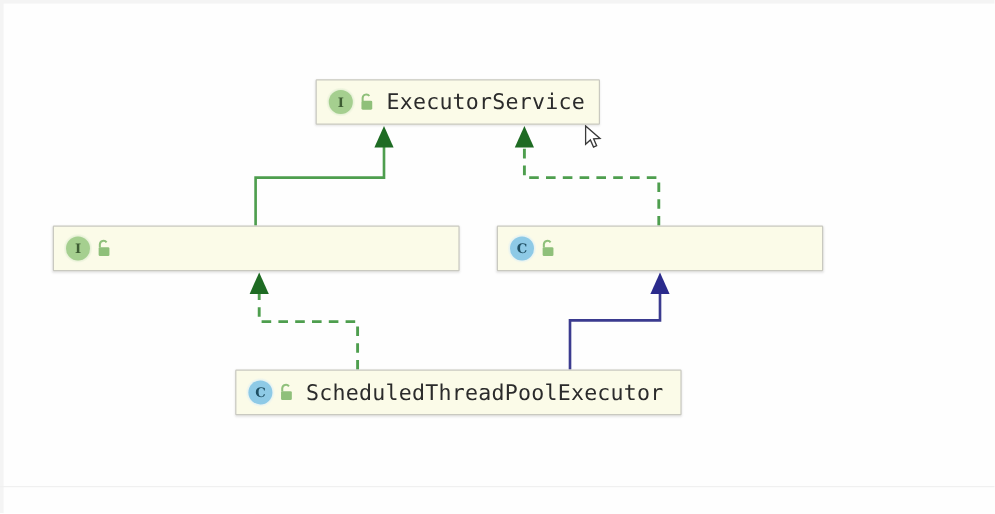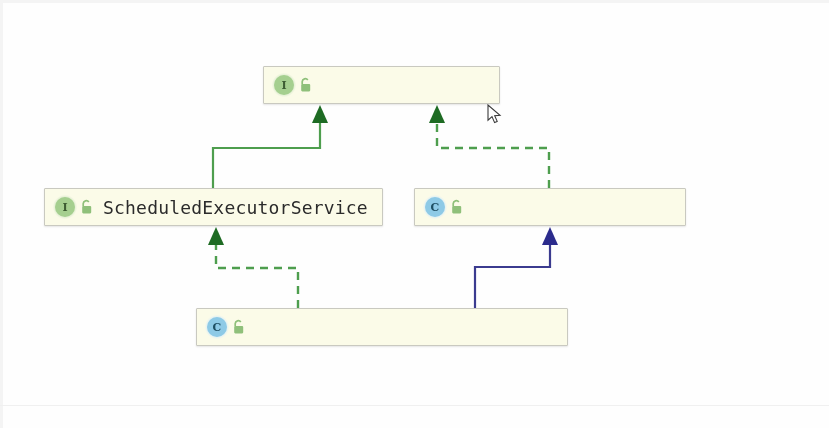--- a/index.html
+++ b/index.html
@@ -159,50 +159,51 @@
   </svg>
 
   <div class="uml-node" style="left:263px; top:66px; width:237px;">
     <span class="icon-halo interface-halo">
       <span class="kind-icon interface">I</span>
     </span>
     <svg class="lock-icon" viewBox="0 0 14 16">
       <path d="M3.2 7.2 V4.6 a3.1 3.1 0 0 1 5.6 -1.6" fill="none" stroke="#8fc07a" stroke-width="1.7"></path>
       <rect x="2.2" y="7.0" width="9.0" height="7.4" rx="1.1" fill="#8fc07a"></rect>
     </svg>
+    <span class="node-label">ExecutorService</span>
   </div>
 
   <div class="uml-node" style="left:44px; top:188px; width:339px;">
     <span class="icon-halo interface-halo">
       <span class="kind-icon interface">I</span>
     </span>
     <svg class="lock-icon" viewBox="0 0 14 16">
       <path d="M3.2 7.2 V4.6 a3.1 3.1 0 0 1 5.6 -1.6" fill="none" stroke="#8fc07a" stroke-width="1.7"></path>
       <rect x="2.2" y="7.0" width="9.0" height="7.4" rx="1.1" fill="#8fc07a"></rect>
     </svg>
-    <span class="node-label">ScheduledExecutorService</span>
   </div>
 
   <div class="uml-node" style="left:414px; top:188px; width:272px;">
     <span class="icon-halo class-halo">
       <span class="kind-icon class">C</span>
     </span>
     <svg class="lock-icon" viewBox="0 0 14 16">
       <path d="M3.2 7.2 V4.6 a3.1 3.1 0 0 1 5.6 -1.6" fill="none" stroke="#8fc07a" stroke-width="1.7"></path>
       <rect x="2.2" y="7.0" width="9.0" height="7.4" rx="1.1" fill="#8fc07a"></rect>
     </svg>
   </div>
 
   <div class="uml-node" style="left:196px; top:308px; width:372px;">
     <span class="icon-halo class-halo">
       <span class="kind-icon class">C</span>
     </span>
     <svg class="lock-icon" viewBox="0 0 14 16">
       <path d="M3.2 7.2 V4.6 a3.1 3.1 0 0 1 5.6 -1.6" fill="none" stroke="#8fc07a" stroke-width="1.7"></path>
       <rect x="2.2" y="7.0" width="9.0" height="7.4" rx="1.1" fill="#8fc07a"></rect>
     </svg>
+    <span class="node-label">ScheduledThreadPoolExecutor</span>
   </div>
 
   <svg id="cursor" style="left:487px; top:104px;" viewBox="0 0 16 22">
     <path d="M1 1 L1 16.2 L5.0 12.6 L7.6 18.6 L10.2 17.4 L7.7 11.7 L13.0 11.4 Z" fill="#ffffff" stroke="#3a3a3a" stroke-width="1.1" stroke-linejoin="miter"></path>
   </svg>
 
 </div>
 
 </body></html>

